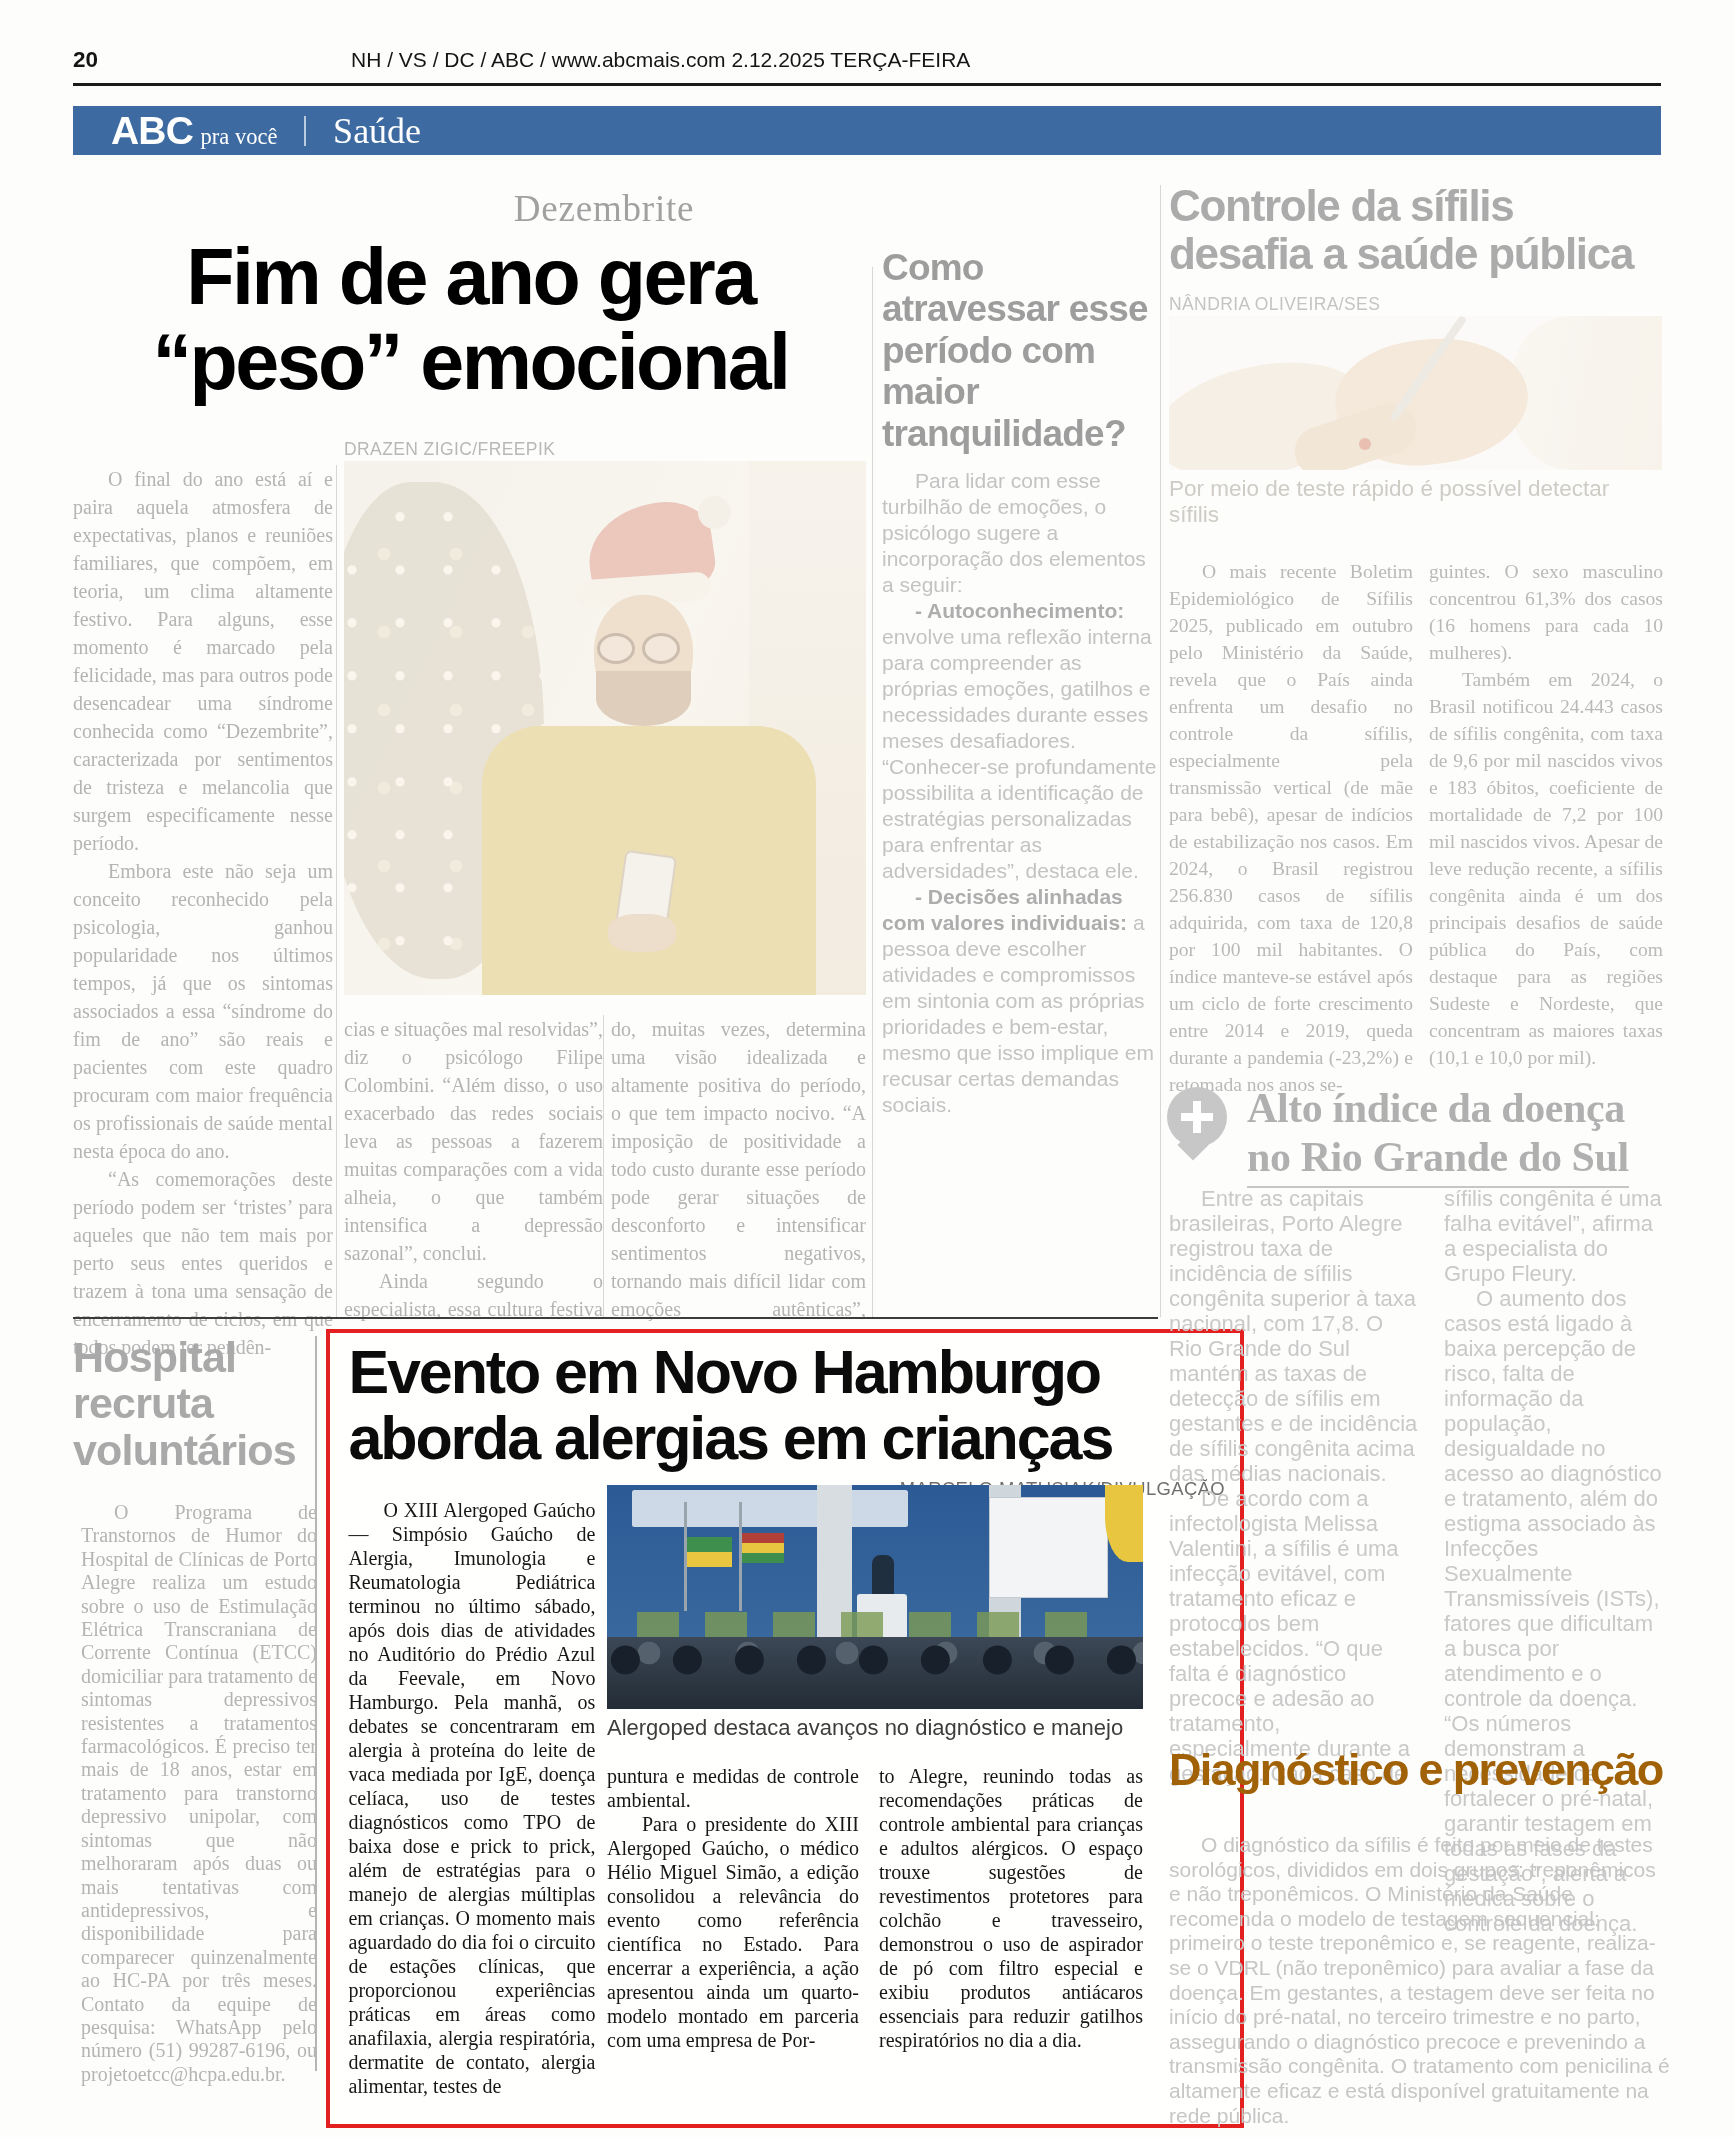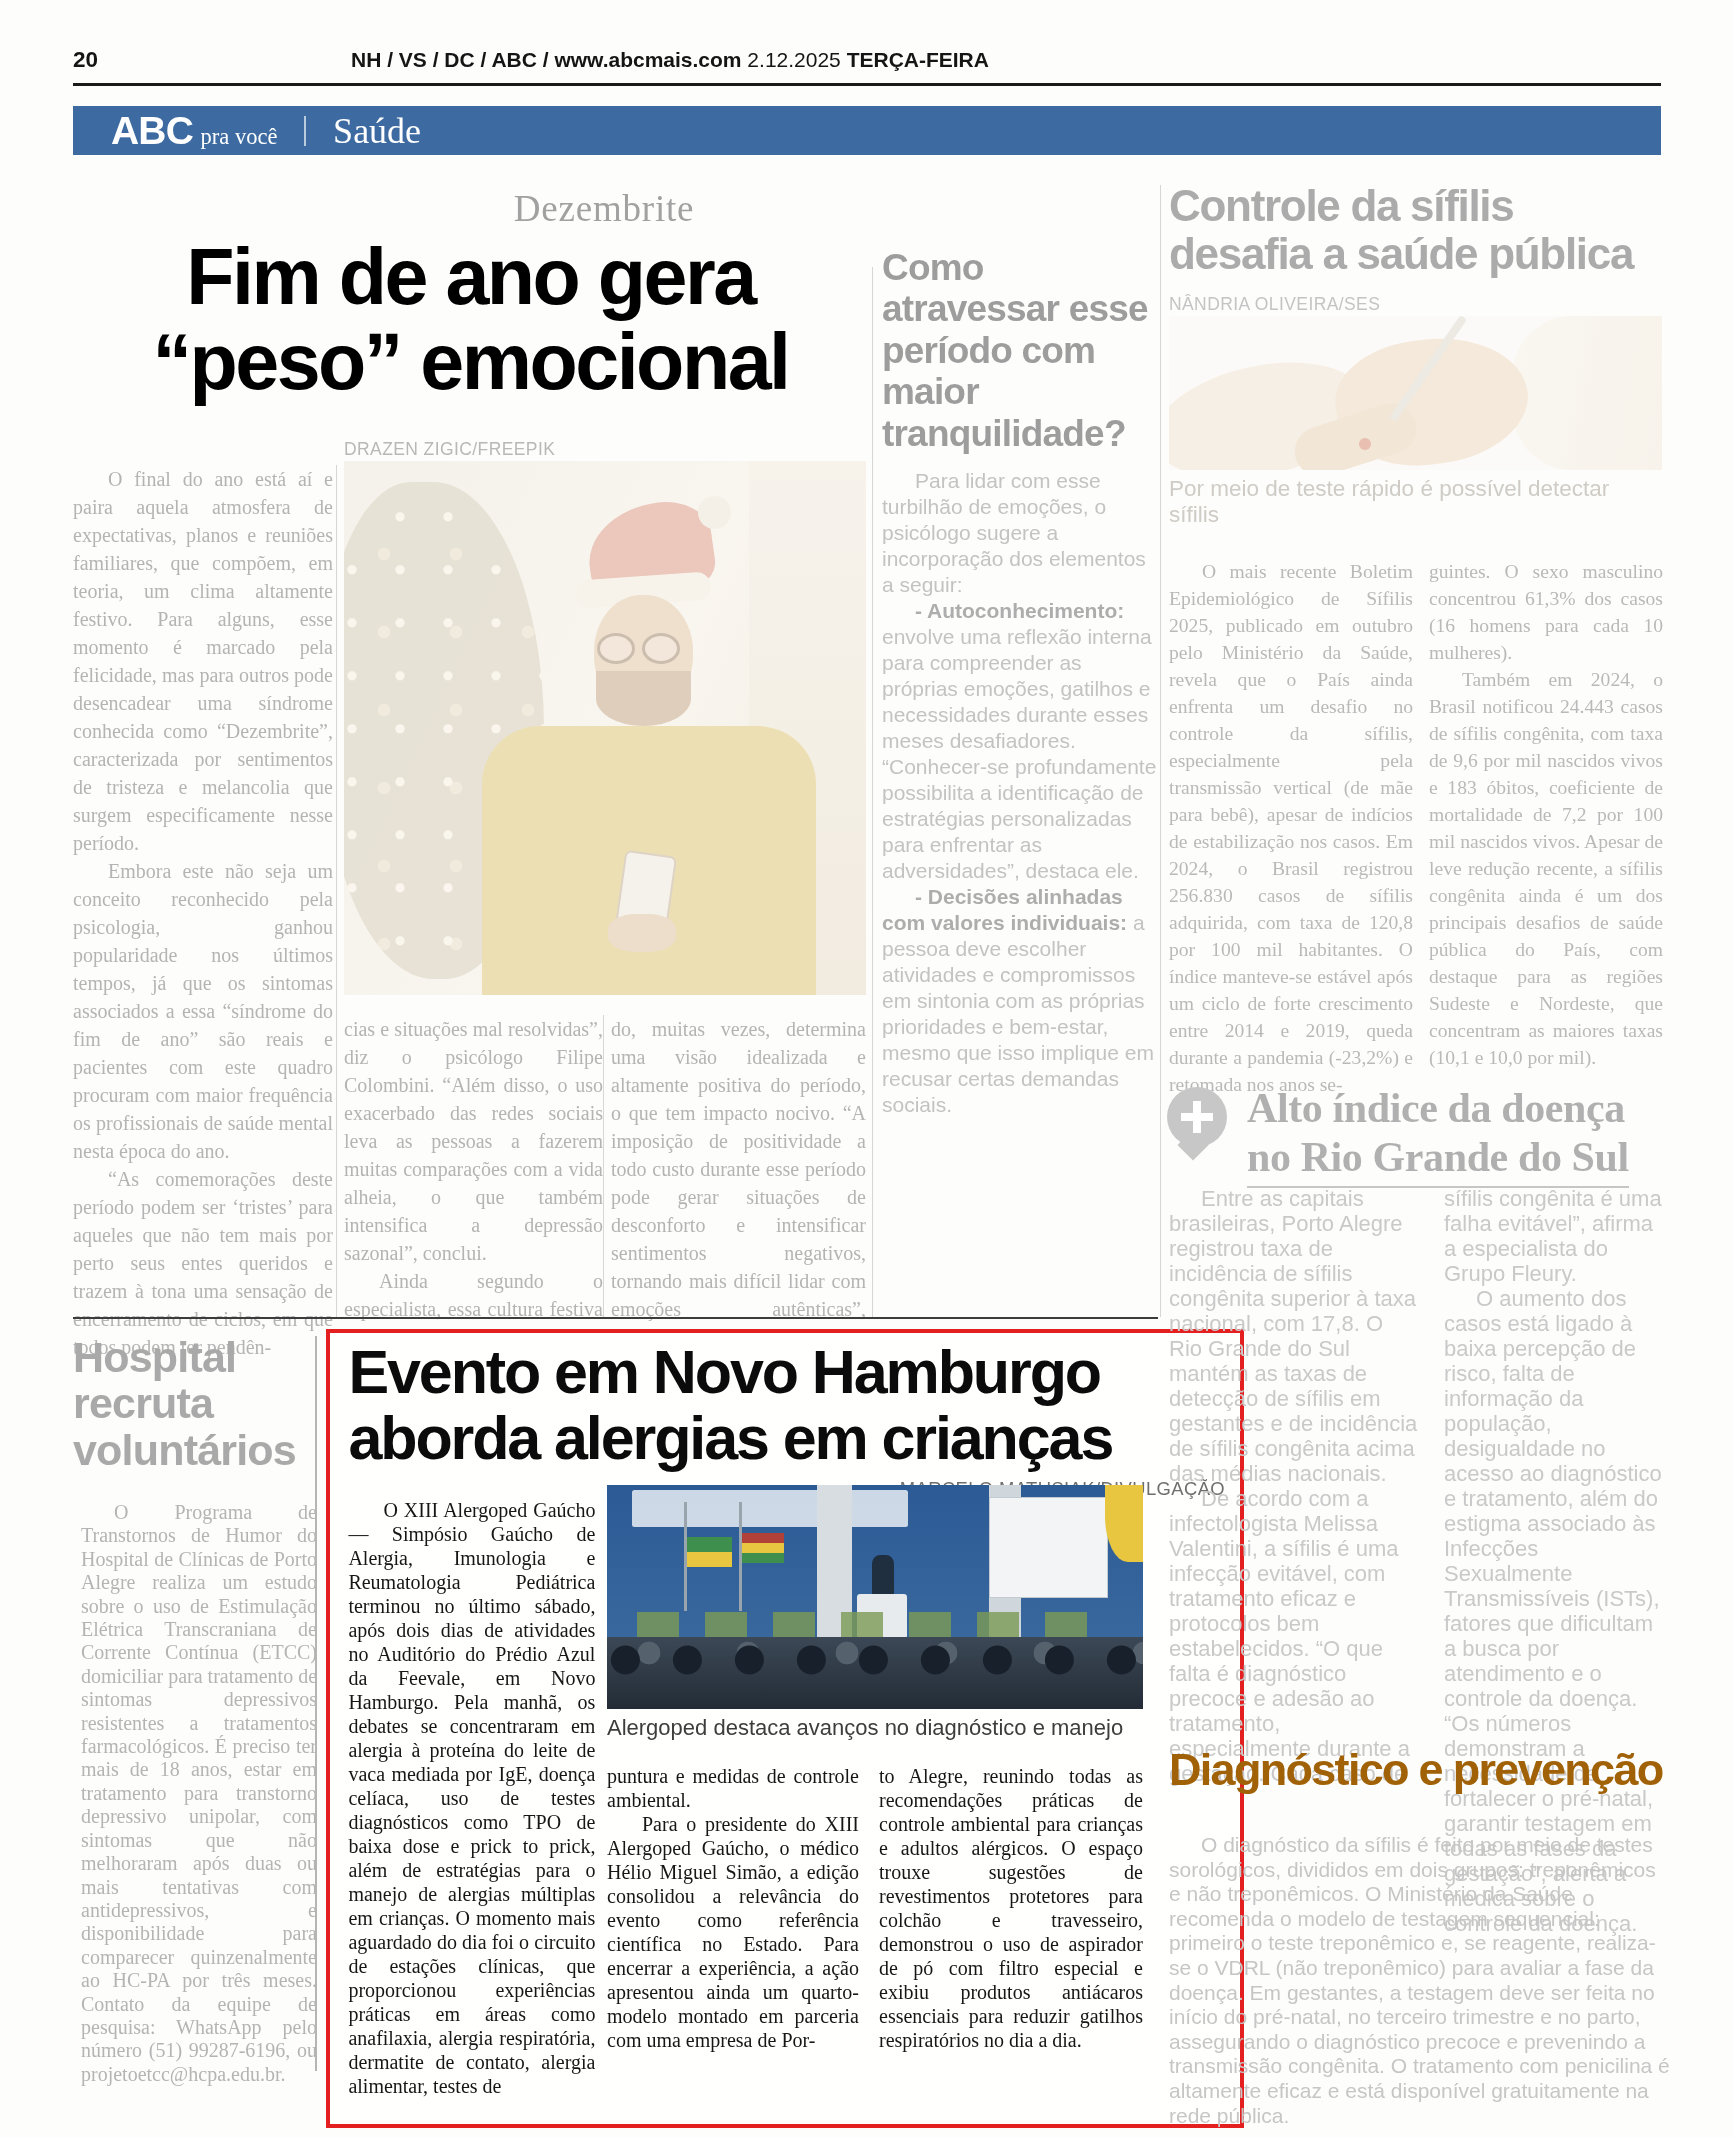--- a/index.html
+++ b/index.html
@@ -3,21 +3,21 @@
 <meta charset="utf-8">
 <style>
   html,body{margin:0;padding:0;background:#e9e9e9}
   #page{position:relative;width:1735px;height:2137px;background:#fdfdfc;overflow:hidden;
         font-family:"Liberation Serif",serif;color:#222}
   .abs{position:absolute}
 
   
   .pgnum{left:73px;top:47px;font:bold 22.5px "Liberation Sans",sans-serif;color:#151515}
   .hdrinfo{left:351px;top:48px;font:21px "Liberation Sans",sans-serif;color:#151515;white-space:nowrap}
-  .hdrinfo b{font-weight:bold}
+  .hdrinfo b{font-weight:normal}
   .hdr-rule{left:73px;top:83px;width:1588px;height:2.5px;background:#1a1a1a}
 
   
   .banner{left:73px;top:106px;width:1588px;height:49px;background:#3d6ba1;display:flex;align-items:center;color:#fff}
   .banner .brand{margin-left:38px;font:bold 39px "Liberation Sans",sans-serif;letter-spacing:-0.8px}
   .banner .tagline{margin-left:7.5px;margin-top:13.4px;font:22.5px "Liberation Serif",serif}
   .banner .bdiv{margin-left:27px;width:1.7px;height:30px;background:rgba(255,255,255,.65)}
   .banner .section{margin-left:27px;font:36px "Liberation Serif",serif}
 
   

